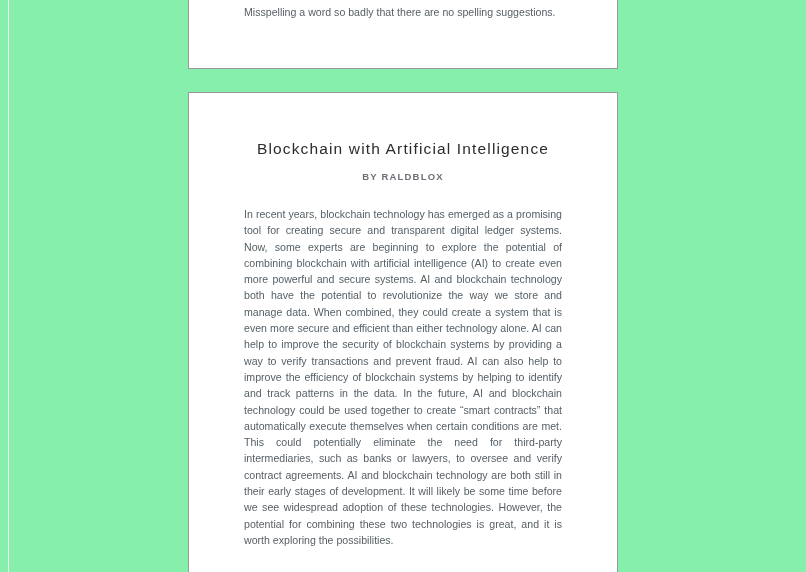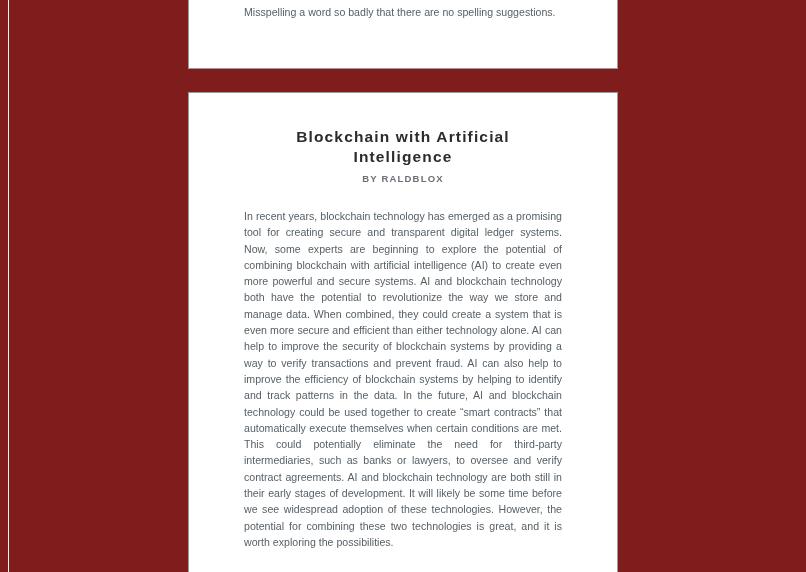--- a/index.html
+++ b/index.html
@@ -12,21 +12,21 @@
     height: 572px;
     overflow: hidden;
     font-family: "Liberation Sans", sans-serif;
     -webkit-font-smoothing: antialiased;
   }
 
   .page {
     position: relative;
     width: 806px;
     height: 572px;
-    background: #7f1d1d;
+    background: #86efac;
     overflow: hidden;
   }
 
   
   .page-left-rule {
     position: absolute;
     left: 8px;
     top: 0;
     width: 1px;
     height: 572px;
@@ -56,24 +56,24 @@
     position: relative;
   }
   .card-partial-top .body-text {
     position: absolute;
     left: 55px;
     right: 55px;
     bottom: 48px;
   }
 
   .article-title {
-    margin: 0;
+    margin: 12px;
     text-align: center;
     font-size: 15.5px;
-    font-weight: 700;
+    font-weight: 400;
     letter-spacing: 1.15px;
     color: #2b2b2b;
     line-height: 20px;
   }
 
   .article-byline {
     margin: 6px 0 0 0;
     text-align: center;
     font-size: 9.5px;
     font-weight: 700;

